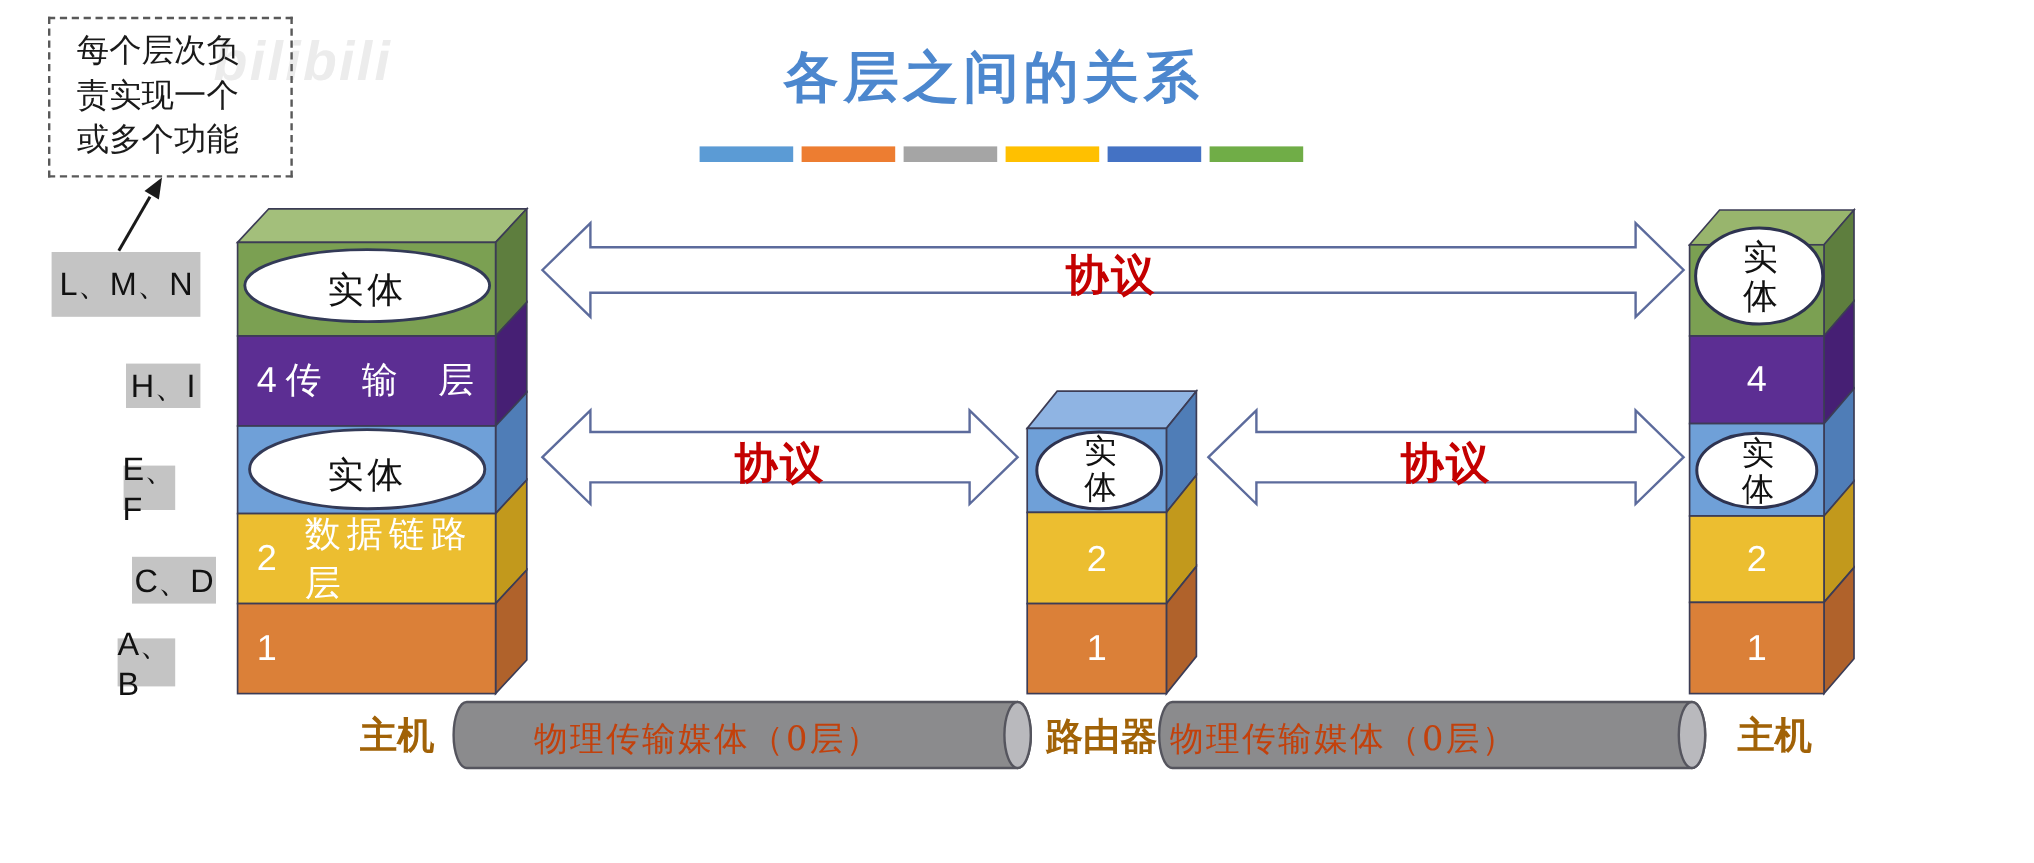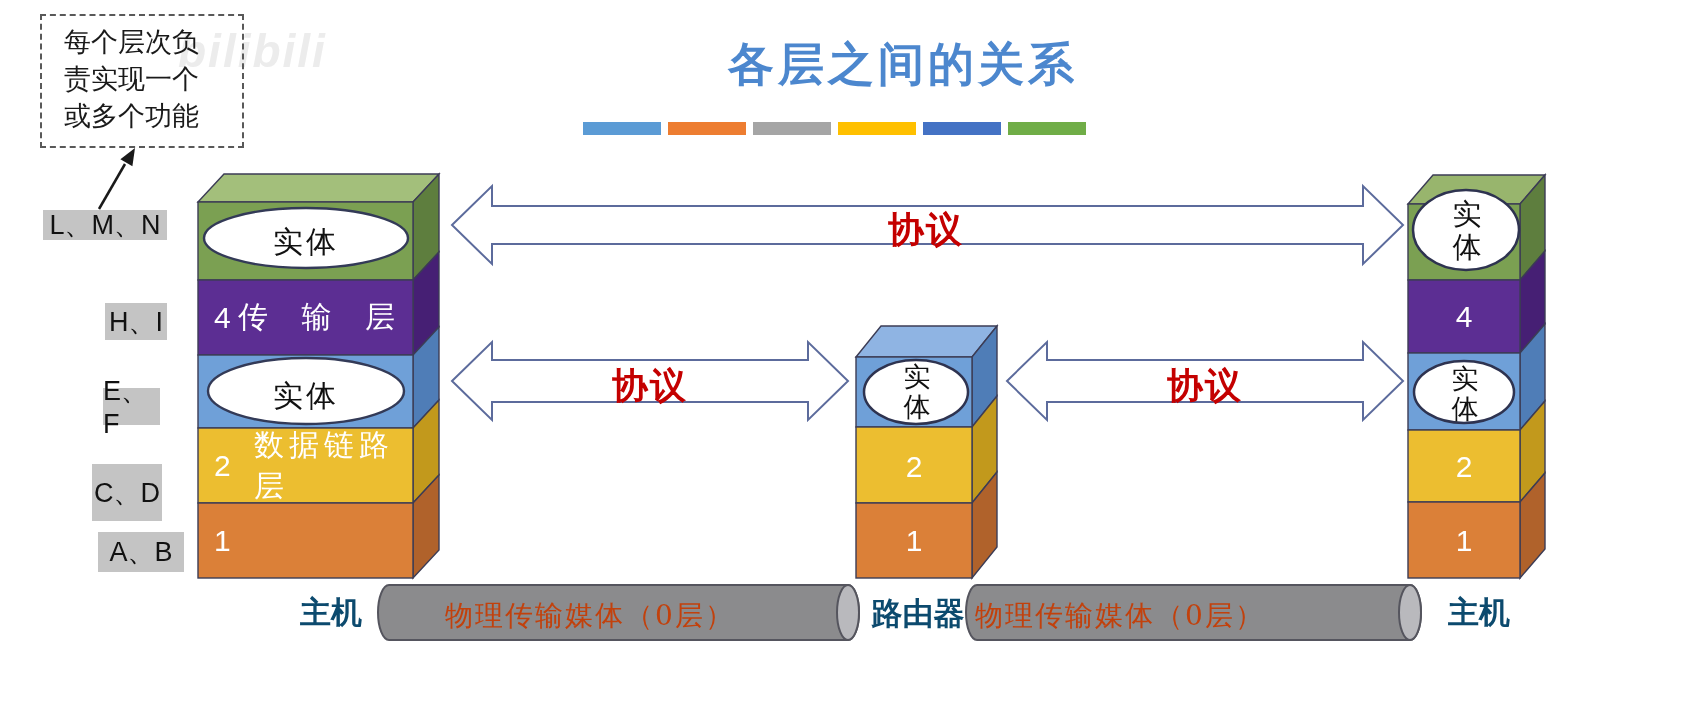--- a/index.html
+++ b/index.html
@@ -3,21 +3,21 @@
 <meta charset="utf-8">
 <style>
   html,body{margin:0;padding:0;background:#fff;}
   #stage{position:relative;width:1695px;height:719px;background:#ffffff;overflow:hidden;
          font-family:"Liberation Sans",sans-serif;padding-left:16px;}
   .abs{position:absolute;}
   
   #watermark{left:178px;top:24px;font-size:46px;font-weight:bold;font-style:italic;
     color:#ececec;letter-spacing:2px;z-index:1;}
   
-  #title{left:578px;top:34px;width:500px;text-align:right;font-size:46px;font-weight:bold;
+  #title{left:578px;top:34px;width:500px;text-align:center;font-size:46px;font-weight:bold;
     color:#4C87CE;font-family:"DejaVu Serif",serif;letter-spacing:4px;z-index:3;}
   .dash{position:absolute;top:122px;width:78px;height:13px;z-index:3;}
   
   #note-box{left:40px;top:14px;width:200px;height:130px;border:2px dashed #595959;
     z-index:3;background:transparent;}
   #note-text{padding:8px 0 0 22px;font-size:27px;line-height:37px;color:#1a1a1a;
     font-family:Liberation Sans, sans-serif;white-space:pre-line;}
   
   .flabel{position:absolute;background:#C4C4C4;color:#111;display:flex;align-items:center;
     justify-content:center;font-size:27px;z-index:3;}
@@ -32,21 +32,21 @@
   .numc{position:absolute;color:#fff;font-size:30px;text-align:center;z-index:4;}
   
   .entity1{position:absolute;text-align:center;color:#111;font-family:"DejaVu Serif",serif;
     font-size:30px;letter-spacing:3px;z-index:4;}
   .entity2{position:absolute;text-align:center;color:#111;font-family:"DejaVu Serif",serif;
     word-break:break-all;z-index:4;}
   
   .proto{position:absolute;width:120px;text-align:center;color:#C40000;font-weight:bold;
     font-size:36px;z-index:4;letter-spacing:2px;}
   
-  .caption{position:absolute;font-weight:bold;color:#0c4a6e;font-size:31px;z-index:4;
+  .caption{position:absolute;font-weight:bold;color:#a16207;font-size:31px;z-index:4;
     text-align:center;}
   
   .cyl-label{position:absolute;width:340px;text-align:center;color:#c2410c;font-size:28px;
     font-family:"DejaVu Serif",serif;letter-spacing:2px;z-index:4;}
 </style>
 </head>
 <body>
 
 <div id="stage">
 
@@ -128,25 +128,25 @@
       <ellipse cx="1464" cy="392" rx="50" ry="31" fill="#fff" stroke="#2e3350" stroke-width="2.5"></ellipse>
     </g>
 
     <g fill="#ffffff" stroke="#5C6B9C" stroke-width="2">
       <path d="M452,225 L492,186 L492,206 L1363,206 L1363,186 L1403,225 L1363,264 L1363,244 L492,244 L492,264 Z"></path>
       <path d="M452,381 L492,342 L492,360 L808,360 L808,342 L848,381 L808,420 L808,402 L492,402 L492,420 Z"></path>
       <path d="M1007,381 L1047,342 L1047,360 L1363,360 L1363,342 L1403,381 L1363,420 L1363,402 L1047,402 L1047,420 Z"></path>
     </g>
   </svg>
 
-  <div class="flabel" style="left:43px;top:210px;width:124px;height:30px">L、M、N</div>
+  <div class="flabel" style="left:43px;top:210px;width:124px;height:54px">L、M、N</div>
   <div class="flabel" style="left:105px;top:303px;width:62px;height:37px">H、I</div>
-  <div class="flabel" style="left:103px;top:388px;width:57px;height:37px">E、F</div>
-  <div class="flabel" style="left:92px;top:464px;width:70px;height:57px">C、D</div>
-  <div class="flabel" style="left:98px;top:532px;width:86px;height:40px">A、B</div>
+  <div class="flabel" style="left:103px;top:388px;width:43px;height:37px">E、F</div>
+  <div class="flabel" style="left:110px;top:464px;width:70px;height:39px">C、D</div>
+  <div class="flabel" style="left:98px;top:532px;width:48px;height:40px">A、B</div>
 
   <div class="entity1" style="left:206px;top:222px;width:200px">实体</div>
   <div class="layer-row" style="left:198px;top:280px;width:215px;height:75px">
     <span class="num">4</span>
     <span class="lname ls12">传 输 层</span>
   </div>
   <div class="entity1" style="left:206px;top:376px;width:200px">实体</div>
   <div class="layer-row" style="left:198px;top:428px;width:215px;height:75px">
     <span class="num">2</span>
     <span class="lname ls5">数据链路层</span>

